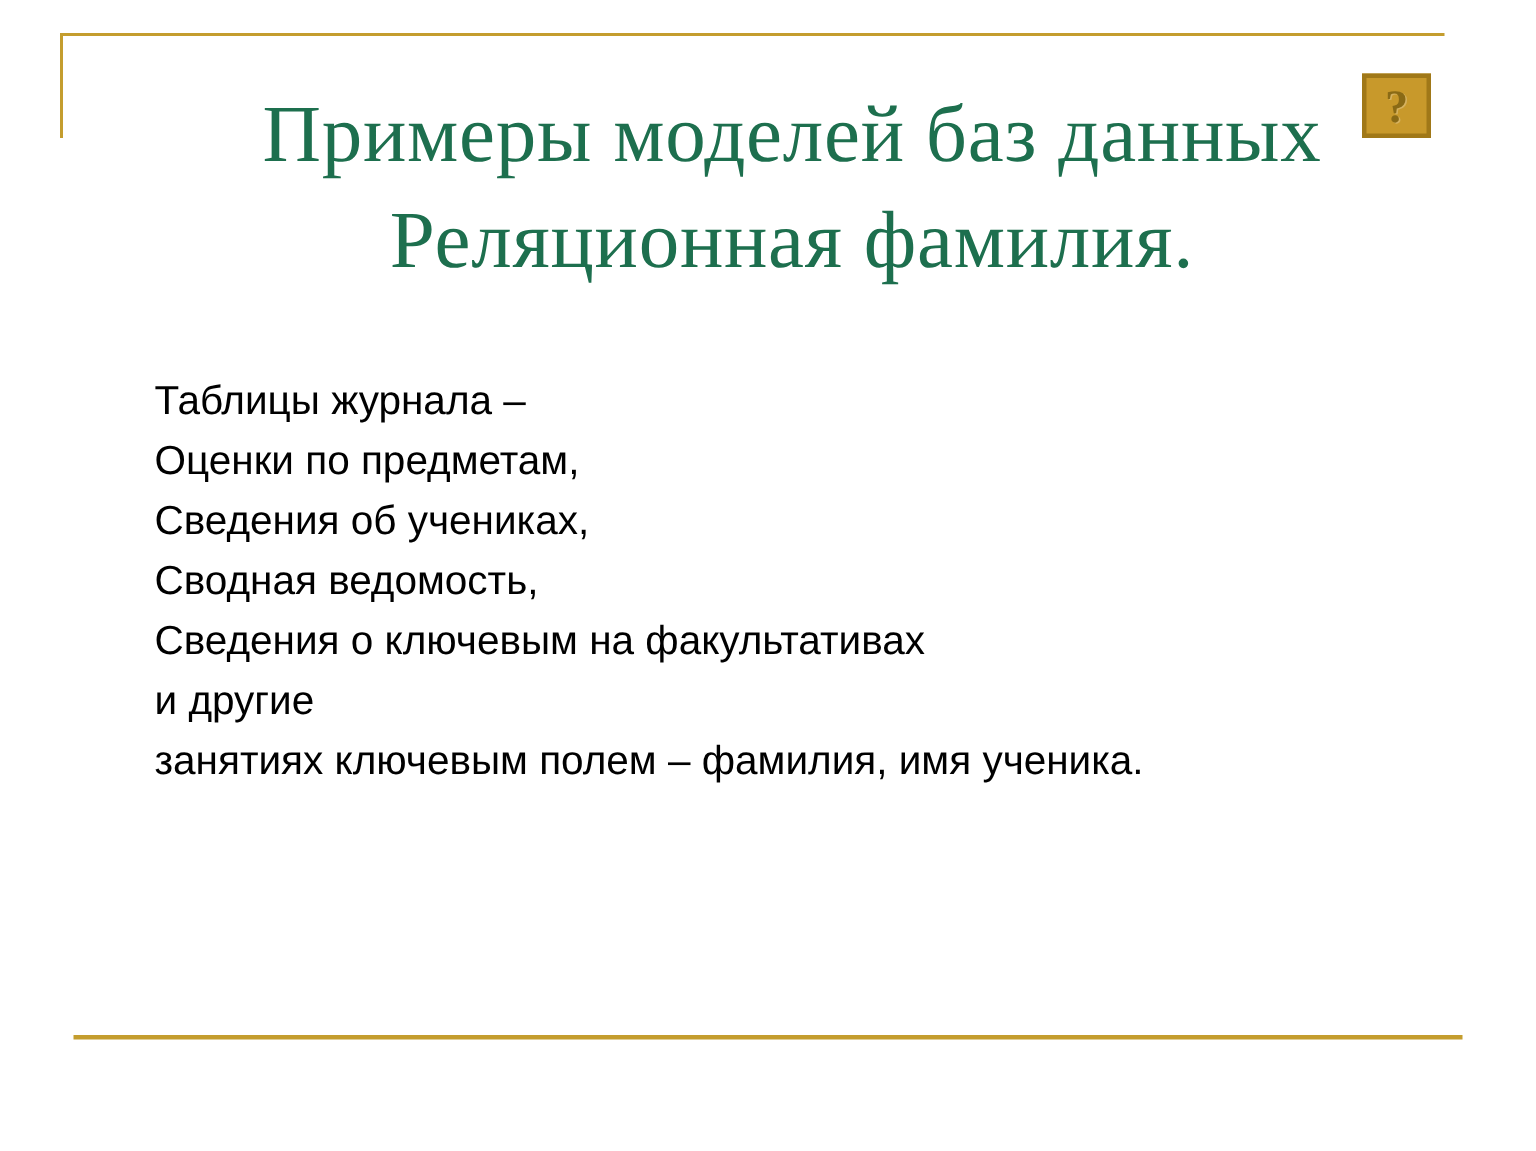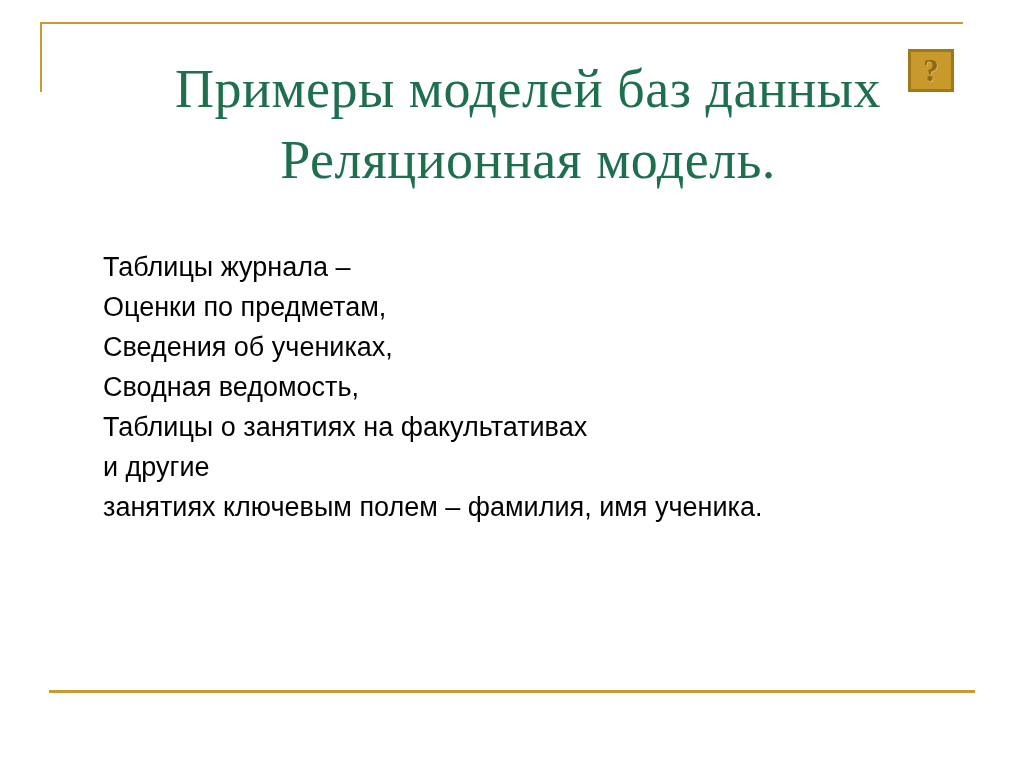--- a/index.html
+++ b/index.html
@@ -94,30 +94,30 @@
 <body>
 
 <div class="slide">
 
   <div class="gold-line top-line"></div>
   <div class="gold-line left-corner-line"></div>
   <div class="gold-line bottom-line"></div>
 
   <h1 class="title">
     <span class="t-line">Примеры моделей баз данных</span>
-    <span class="t-line">Реляционная модель.</span>
+    <span class="t-line">Реляционная фамилия.</span>
   </h1>
 
   <div class="help-icon">
     <span>?</span>
   </div>
 
   <div class="body-text">
     <div class="b-line">Таблицы журнала –</div>
     <div class="b-line">Оценки по предметам,</div>
     <div class="b-line">Сведения об учениках,</div>
     <div class="b-line">Сводная ведомость,</div>
-    <div class="b-line">Таблицы о занятиях на факультативах</div>
+    <div class="b-line">Сведения о ключевым на факультативах</div>
     <div class="b-line">и другие</div>
     <div class="b-line">занятиях ключевым полем – фамилия, имя ученика.</div>
   </div>
 
 </div>
 
 </body></html>

